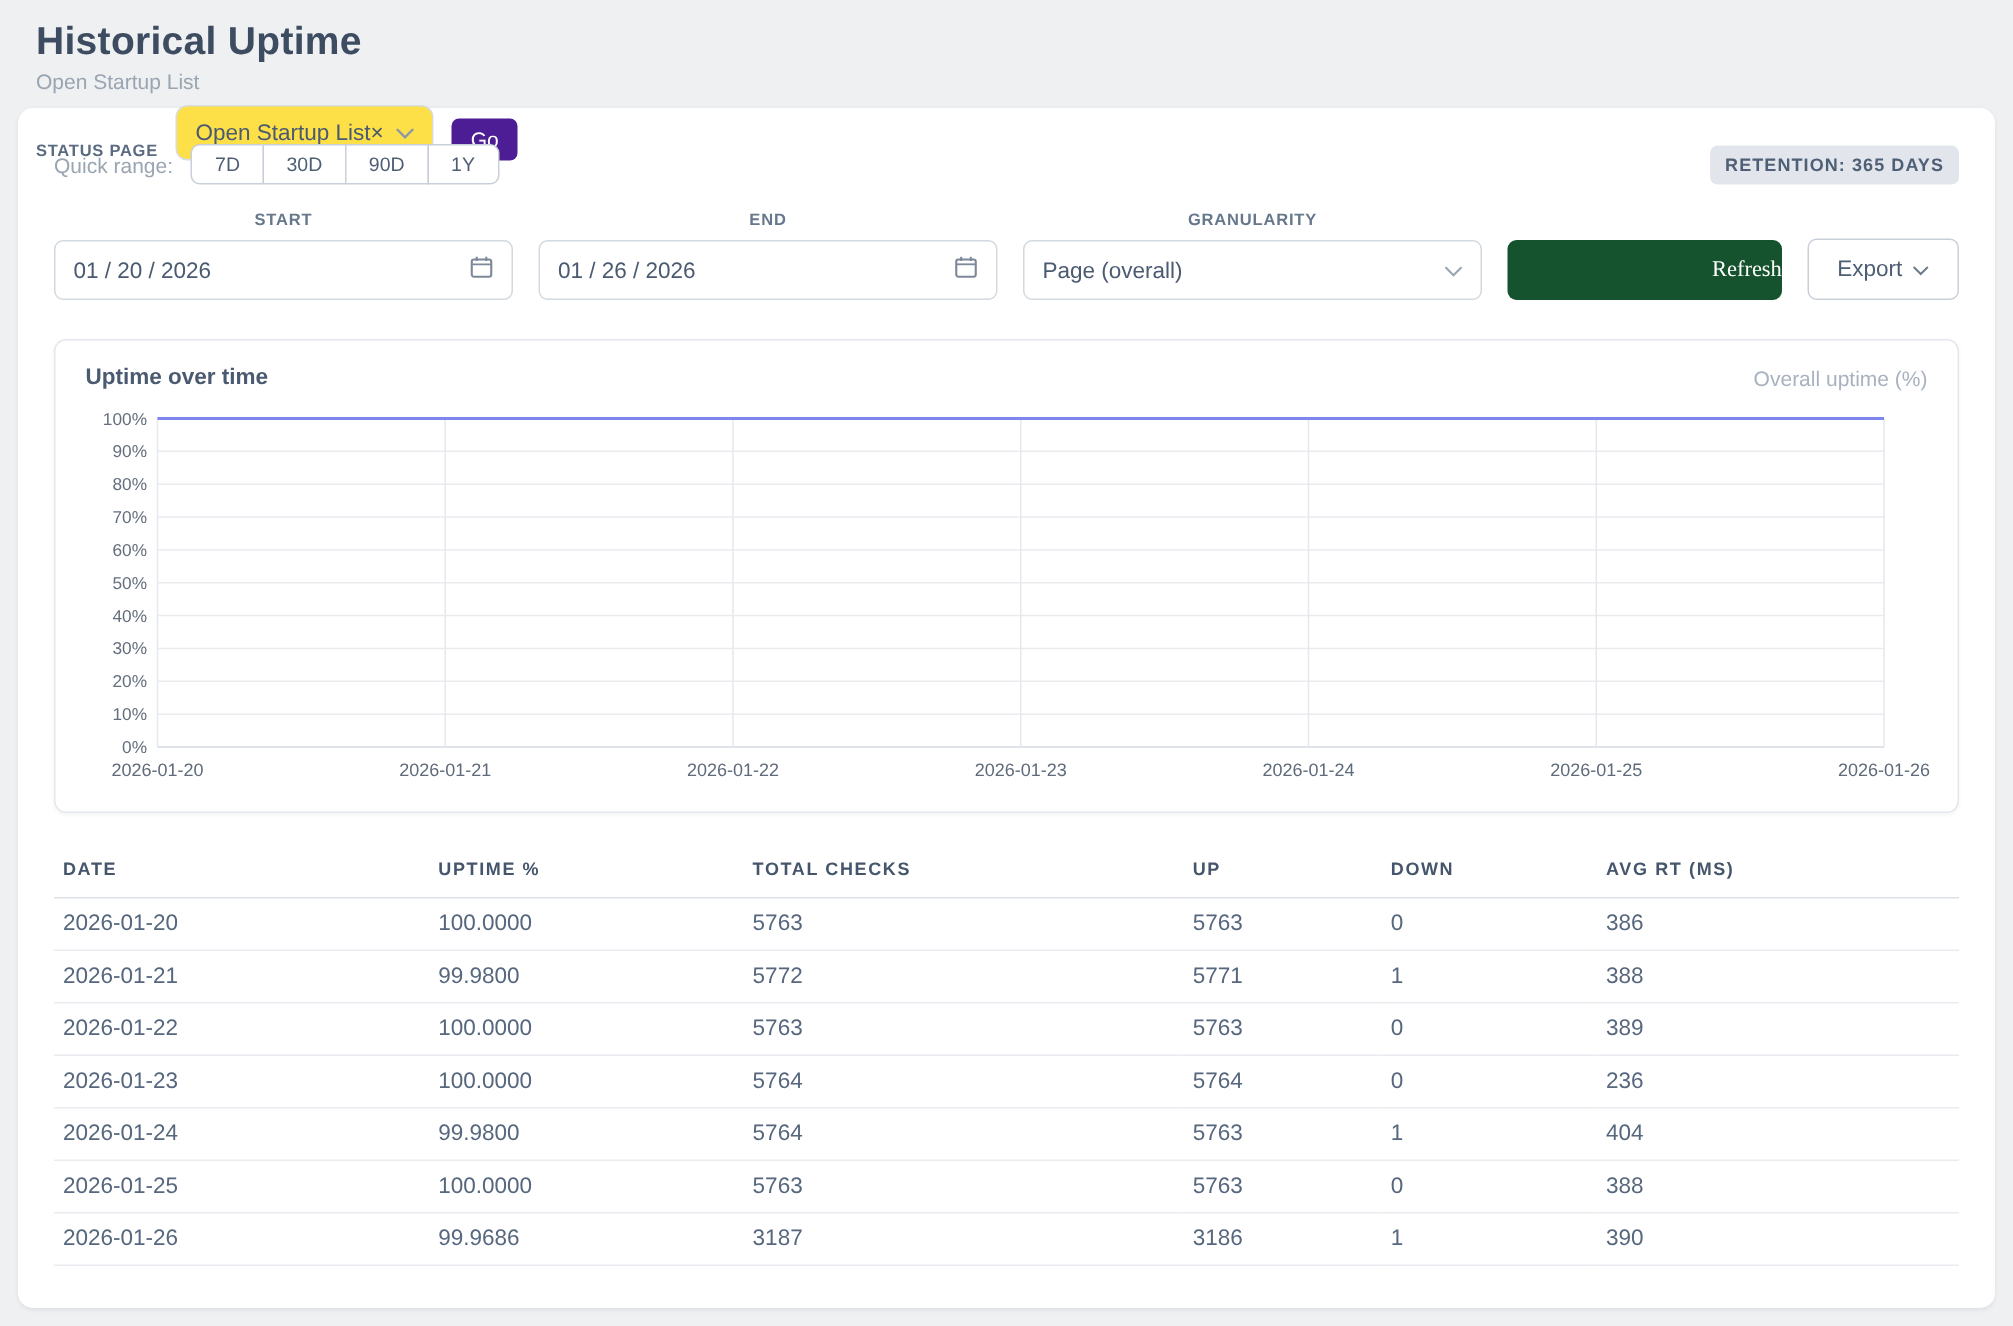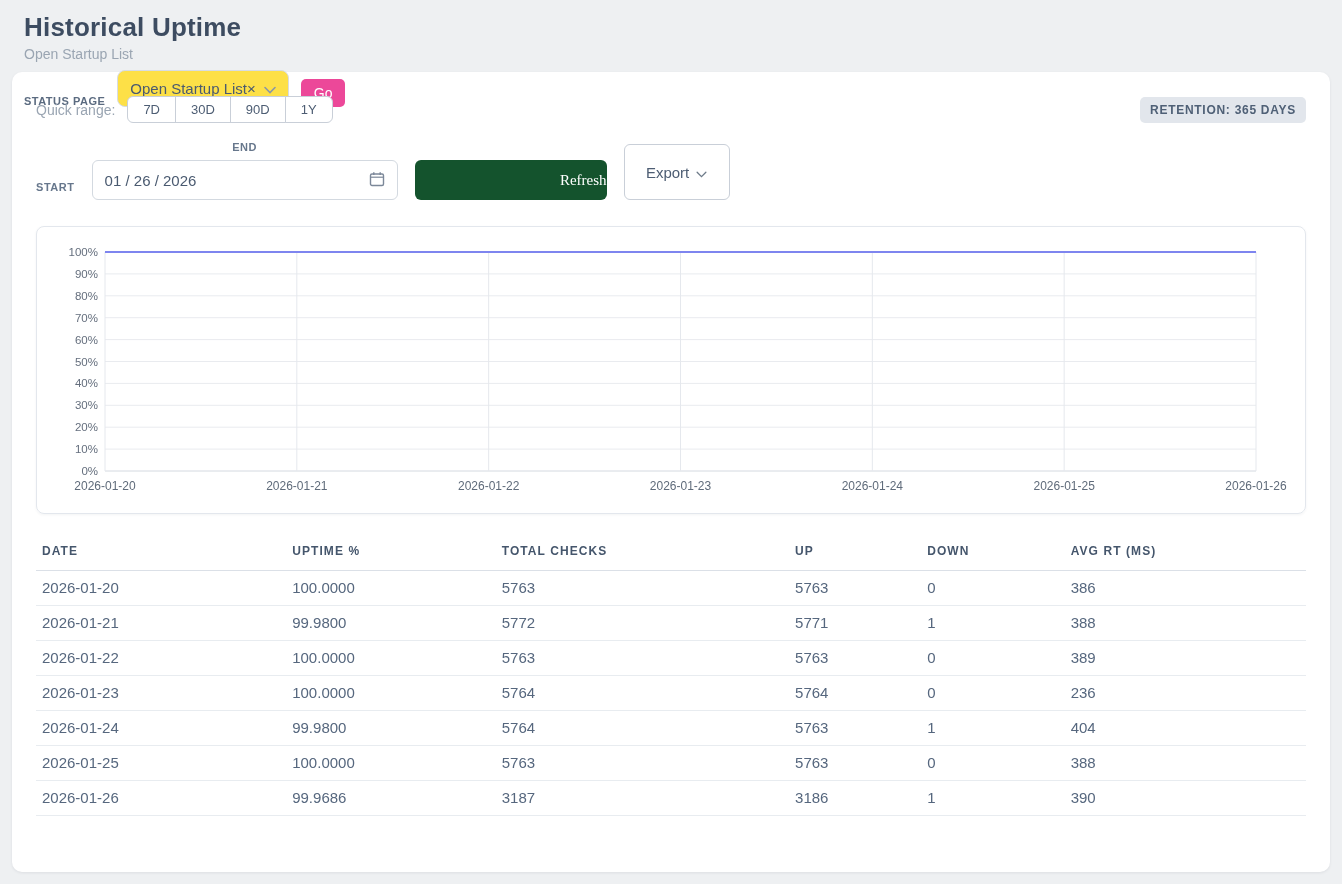--- a/index.html
+++ b/index.html
@@ -18,21 +18,21 @@
   .page-title { font-size: 26px; font-weight: 700; color: #3d4c61; letter-spacing: .2px; }
   .page-subtitle { font-size: 14px; color: #9aa5b2; margin-top: 3px; }
   .header-right { display: flex; align-items: flex-end; gap: 12px; margin-top: 8px; }
   .status-page-label { font-size: 11px; font-weight: 700; color: #5b6b80; letter-spacing: .5px; }
   .status-select {
     display: flex; align-items: center; gap: 8px; background: #fde047;
     border: 1px solid #d7dce3; border-radius: 8px; height: 37px; padding: 0 12px;
     font-size: 15px; color: #4a5a70; cursor: pointer; min-width: 164px;
   }
   .go-btn {
-    background: #ec4899; color: #fff; border: none; border-radius: 5px;
+    background: #4c1d95; color: #fff; border: none; border-radius: 5px;
     font-size: 14px; padding: 6px 13px; cursor: pointer; font-family: inherit;
   }
   
   .main-panel {
     margin: 0 12px; background: #fff; border-radius: 10px;
     box-shadow: 0 1px 3px rgba(20,30,50,.08); height: 800px; padding: 24px;
   }
   .controls-row1 { display: flex; justify-content: space-between; align-items: center; }
   .quick-range { display: flex; align-items: center; }
   .quick-range-label { font-size: 14px; color: #9aa5b2; margin-right: 12px; }
@@ -57,21 +57,21 @@
     width: 306px; height: 40px; border: 1px solid #d3d9e0; border-radius: 6px;
     display: flex; align-items: center; justify-content: space-between;
     padding: 0 12px; font-size: 15px; color: #4a5a70; background: #fff; cursor: text;
   }
   .select-box { cursor: pointer; }
   .refresh-btn {
     width: 192px; height: 40px; background: #14532d; border: none; border-radius: 6px;
     color: #fff; font-size: 15px; font-family: Liberation Serif, serif; cursor: pointer; text-align: right;
   }
   .export-btn {
-    width: 106px; height: 56px; background: #fff; border: 1px solid #c9cfd8; border-radius: 6px;
+    width: 106px; height: 41px; background: #fff; border: 1px solid #c9cfd8; border-radius: 6px;
     color: #4d5d73; font-size: 15px; font-family: inherit; cursor: pointer;
     display: flex; align-items: center; justify-content: center; gap: 7px;
   }
   .chev { color: #8b97a6; }
   
   .chart-card {
     margin-top: 26px; border: 1px solid #e3e7ed; border-radius: 8px;
     box-shadow: 0 1px 3px rgba(20,30,50,.05); padding: 16px 20px 10px;
   }
   .chart-head { display: flex; justify-content: space-between; align-items: center; margin-bottom: 10px; }
@@ -124,47 +124,73 @@
         <button>90D</button>
         <button>1Y</button>
       </div>
     </div>
     <span class="retention-badge">RETENTION: 365 DAYS</span>
   </div>
 
   <div class="controls-row2">
     <div class="field">
       <span class="field-label">START</span>
+      <div class="input-box">
+        <span>01 / 20 / 2026</span>
+        <span>
+          <svg width="16" height="16" viewBox="0 0 16 16">
+              <rect x="1.5" y="3" width="13" height="11.5" rx="1.5" fill="none" stroke="#7c8899" stroke-width="1.4"></rect>
+              <line x1="4.8" y1="1.2" x2="4.8" y2="4" stroke="#7c8899" stroke-width="1.4"></line>
+              <line x1="11.2" y1="1.2" x2="11.2" y2="4" stroke="#7c8899" stroke-width="1.4"></line>
+              <line x1="1.5" y1="6.2" x2="14.5" y2="6.2" stroke="#7c8899" stroke-width="1.2"></line>
+            </svg>
+        </span>
+      </div>
     </div>
     <div class="field">
       <span class="field-label">END</span>
       <div class="input-box">
         <span>01 / 26 / 2026</span>
         <span>
           <svg width="16" height="16" viewBox="0 0 16 16">
               <rect x="1.5" y="3" width="13" height="11.5" rx="1.5" fill="none" stroke="#7c8899" stroke-width="1.4"></rect>
               <line x1="4.8" y1="1.2" x2="4.8" y2="4" stroke="#7c8899" stroke-width="1.4"></line>
               <line x1="11.2" y1="1.2" x2="11.2" y2="4" stroke="#7c8899" stroke-width="1.4"></line>
               <line x1="1.5" y1="6.2" x2="14.5" y2="6.2" stroke="#7c8899" stroke-width="1.2"></line>
             </svg>
         </span>
       </div>
     </div>
+    <div class="field">
+      <span class="field-label">GRANULARITY</span>
+      <div class="select-box">
+        <span>Page (overall)</span>
+        <span class="chev">
+          <svg width="12" height="8" viewBox="0 0 12 8">
+              <path d="M1 1.5 L6 6.5 L11 1.5" fill="none" stroke="#9aa5b2" stroke-width="1.4" stroke-linecap="round"></path>
+            </svg>
+        </span>
+      </div>
+    </div>
     <button class="refresh-btn">Refresh</button>
     <button class="export-btn">
       <span>Export</span>
       <span class="chev">
         <svg width="11" height="7" viewBox="0 0 12 8">
             <path d="M1 1.5 L6 6.5 L11 1.5" fill="none" stroke="#6e7b8a" stroke-width="1.5" stroke-linecap="round"></path>
           </svg>
       </span>
     </button>
   </div>
 
   <div class="chart-card">
+    <div class="chart-head">
+      <span class="chart-title">Uptime over time</span>
+      <span class="chart-legend">Overall uptime (%)</span>
+    </div>
     <svg width="1231" height="256" viewBox="0 0 1231 256">
         <line x1="48" y1="228" x2="1199" y2="228" stroke="#d4d9e0" stroke-width="1"></line>
         <text x="41" y="232" text-anchor="end" font-size="11.5" fill="#646e7d">0%</text>
         <line x1="48" y1="206.1" x2="1199" y2="206.1" stroke="#e9ebef" stroke-width="1"></line>
         <text x="41" y="210.1" text-anchor="end" font-size="11.5" fill="#646e7d">10%</text>
         <line x1="48" y1="184.2" x2="1199" y2="184.2" stroke="#e9ebef" stroke-width="1"></line>
         <text x="41" y="188.2" text-anchor="end" font-size="11.5" fill="#646e7d">20%</text>
         <line x1="48" y1="162.3" x2="1199" y2="162.3" stroke="#e9ebef" stroke-width="1"></line>
         <text x="41" y="166.3" text-anchor="end" font-size="11.5" fill="#646e7d">30%</text>
         <line x1="48" y1="140.4" x2="1199" y2="140.4" stroke="#e9ebef" stroke-width="1"></line>

